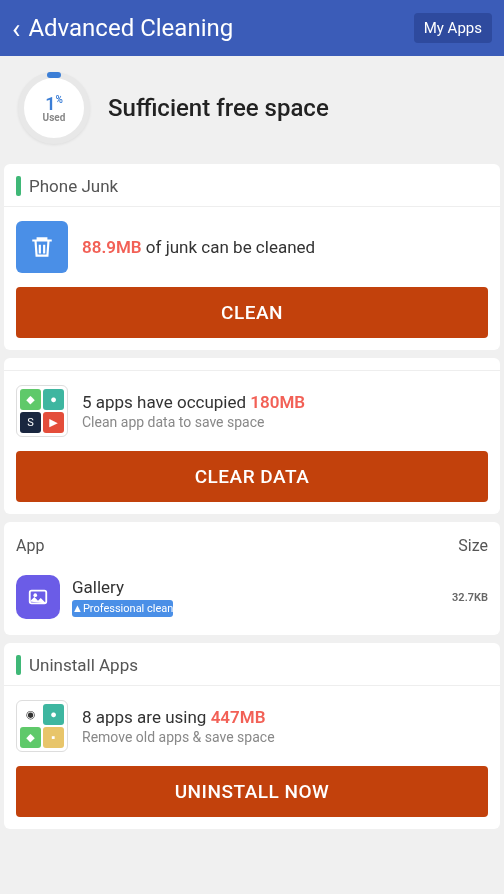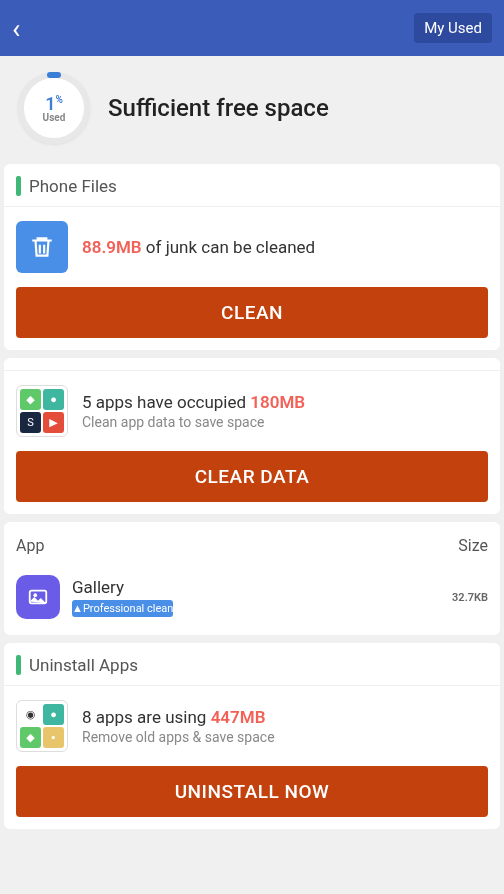--- a/index.html
+++ b/index.html
@@ -48,36 +48,37 @@
 .app-name { font-size: 17px; color: #333; }
 .badge { display:inline-block; background:#4a8fe7; color:#fff; font-size:11px; padding:2px 0; border-radius:3px; margin-top:2px; }
 .app-size { font-size: 11px; color: #666; font-weight: 600; }
 </style>
 </head>
 <body>
 
 <div class="header">
   <div class="header-left">
     <span class="back-icon">‹</span>
+    <span class="header-title">Advanced Cleaning</span>
   </div>
-  <div class="my-files">My Used</div>
+  <div class="my-files">My Apps</div>
 </div>
 
 <div class="summary">
   <div class="gauge">
     <div class="gauge-pct"><span>1</span><sup>%</sup></div>
     <div class="gauge-label">Used</div>
   </div>
   <div class="summary-title">Sufficient free space</div>
 </div>
 
 <div class="card">
   <div class="section-header">
     <div class="accent-bar accent-green"></div>
-    <div class="section-title">Phone Files</div>
+    <div class="section-title">Phone Junk</div>
   </div>
   <div class="divider"></div>
   <div class="row">
     <div class="icon-box icon-blue">
       <svg width="26" height="26" viewBox="0 0 24 24" fill="none" stroke="#fff" stroke-width="2">
           <path d="M3 6h18M8 6V4h8v2M6 6l1 14h10l1-14M10 10v8M14 10v8"></path>
         </svg>
     </div>
     <div class="row-text">
       <span class="row-main"><span class="highlight-red">88.9MB</span><span> of junk can be cleaned</span></span>

